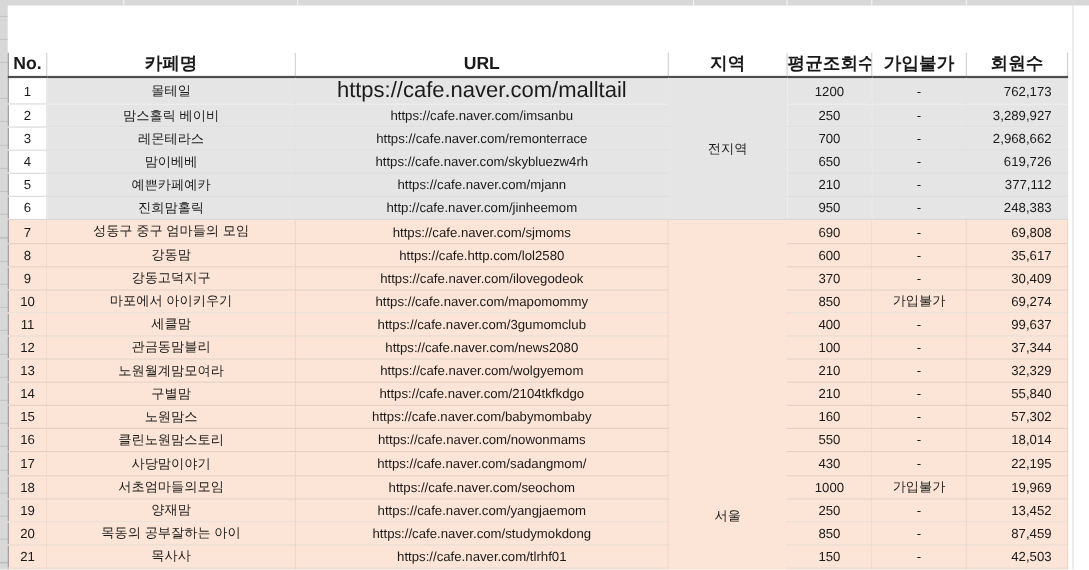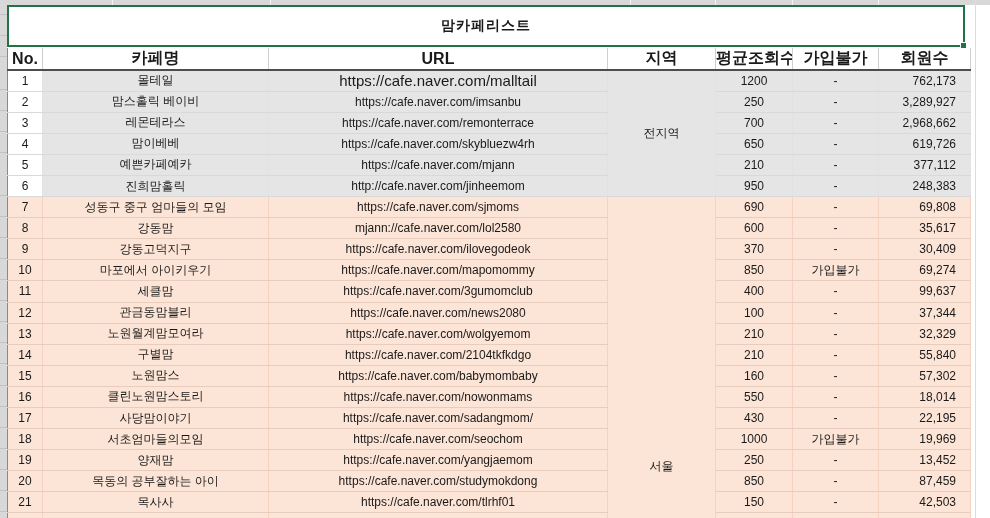--- a/index.html
+++ b/index.html
@@ -26,44 +26,40 @@
     table-layout:fixed; border-left:1px solid #8a8a8a; border-right:1px solid #8a8a8a; }
   th, td { font-size:12px; text-align:center; vertical-align:middle; overflow:hidden;
     white-space:nowrap; padding:0; }
   thead th { height:21px; background:#fff; font-weight:bold; font-size:16px;
     border-right:1px solid #cfcfcf; border-bottom:2px solid #4d4d4d; }
   tbody td { height:21.1px; }
   tr.gray td { background:#e5e5e5; border-right:1px solid #e2e2e2; border-bottom:1px solid #d9d9d9; }
   tr.gray td.c-no { background:#ffffff; }
   tr.pink td { background:#fce4d6; border-right:1px solid #f3d3c0; border-bottom:1px solid #e6cdbd; }
   td.c-members { text-align:right; padding-right:14px; }
-  td.c-url.big { font-size:15px; }
+  td.c-url.big { font-size:20px; }
   td.c-region { position:relative; }
   .region-label-abs { position:absolute; left:0; right:0; top:261px; text-align:center; font-size:12px; }
 </style>
 </head>
 <body>
 
 <div class="screen">
 
   <div class="strip-top">
     <i class="vline" style="left:112px"></i>
     <i class="vline" style="left:270px"></i>
     <i class="vline" style="left:630px"></i>
     <i class="vline" style="left:715px"></i>
     <i class="vline" style="left:792px"></i>
     <i class="vline" style="left:878px"></i>
   </div>
   <div class="strip-left"></div>
   <div class="margin-vline"></div>
 
-  <div class="title-cell">
-    <span>맘카페리스트</span>
-    <div class="fill-handle"></div>
-  </div>
 
   <table class="sheet">
     <colgroup>
       <col style="width:35px">
         <col style="width:226px">
         <col style="width:339px">
       <col style="width:108px">
         <col style="width:77px">
         <col style="width:86px">
         <col style="width:92px">
@@ -136,21 +132,21 @@
           <td class="c-region" rowspan="16">
             <span class="region-label-abs">서울</span>
           </td>
           <td class="c-views">690</td>
           <td class="c-join">-</td>
           <td class="c-members">69,808</td>
         </tr>
         <tr class="pink">
           <td class="c-no">8</td>
           <td class="c-name">강동맘</td>
-          <td class="c-url">mjann://cafe.naver.com/lol2580</td>
+          <td class="c-url">https://cafe.http.com/lol2580</td>
           <td class="c-views">600</td>
           <td class="c-join">-</td>
           <td class="c-members">35,617</td>
         </tr>
         <tr class="pink">
           <td class="c-no">9</td>
           <td class="c-name">강동고덕지구</td>
           <td class="c-url">https://cafe.naver.com/ilovegodeok</td>
           <td class="c-views">370</td>
           <td class="c-join">-</td>

